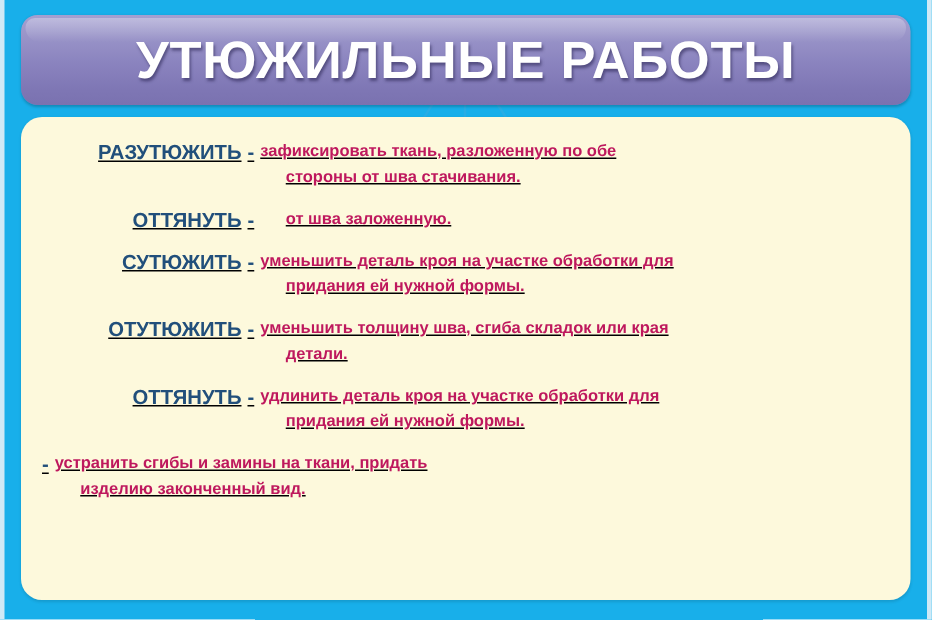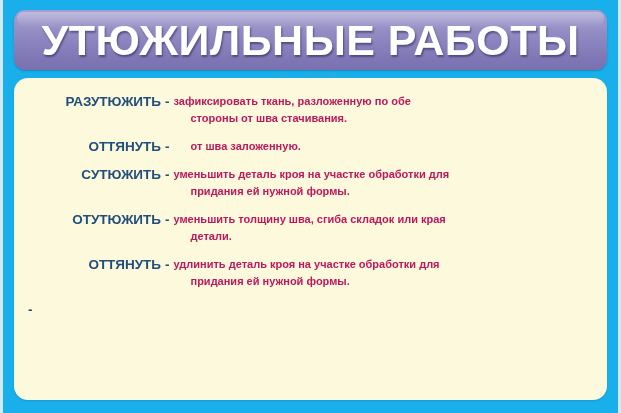--- a/index.html
+++ b/index.html
@@ -64,21 +64,21 @@
     position: absolute;
     left: 3px; right: 3px; top: 2px;
     height: 16px;
     border-radius: 9px 9px 14px 14px;
     background: linear-gradient(180deg, rgba(255,255,255,0.30), rgba(255,255,255,0.0));
     pointer-events: none;
   }
   .title-text {
     position: relative;
     color: #ffffff;
-    font-size: 43px;
+    font-size: 35px;
     font-weight: bold;
     letter-spacing: 0.5px;
     line-height: 1;
     white-space: nowrap;
     text-shadow: 1px 2px 2px rgba(40,35,80,0.55);
     font-family: "Liberation Sans", sans-serif;
   }
 
   
   .content-card {
@@ -90,20 +90,21 @@
     border-radius: 14px;
     background: #FDF9DC;
     box-shadow: 0 1px 2px rgba(0,0,0,0.12);
     overflow: hidden;
   }
   .card-inner {
     position: relative;
     padding: 15px 10px 0 10px;
     height: 100%;
     box-sizing: border-box;
+    text-decoration: underline;
   }
 
   
   .def-list {
     position: relative;
     z-index: 2;
   }
   .def-row {
     display: flex;
     align-items: flex-start;
@@ -217,19 +218,23 @@
           <div class="def-term-cell">ОТТЯНУТЬ</div>
           <div class="def-dash">-</div>
           <div class="def-body">
             <span>удлинить деталь кроя на участке обработки для</span>
             <span class="def-line2">придания ей нужной формы.</span>
           </div>
         </div>
 
         <div class="def-row">
           <div class="def-dash">-</div>
+          <div class="def-body">
+            <span>устранить сгибы и замины на ткани, придать</span>
+            <span class="def-line2">изделию законченный вид.</span>
+          </div>
         </div>
 
       </div>
     </div>
   </div>
 
 </div>
 
 </body></html>

